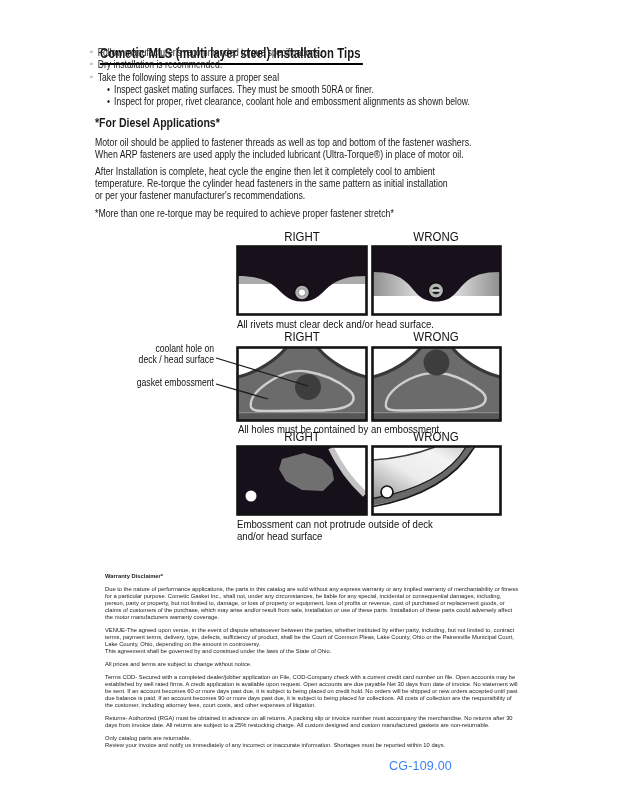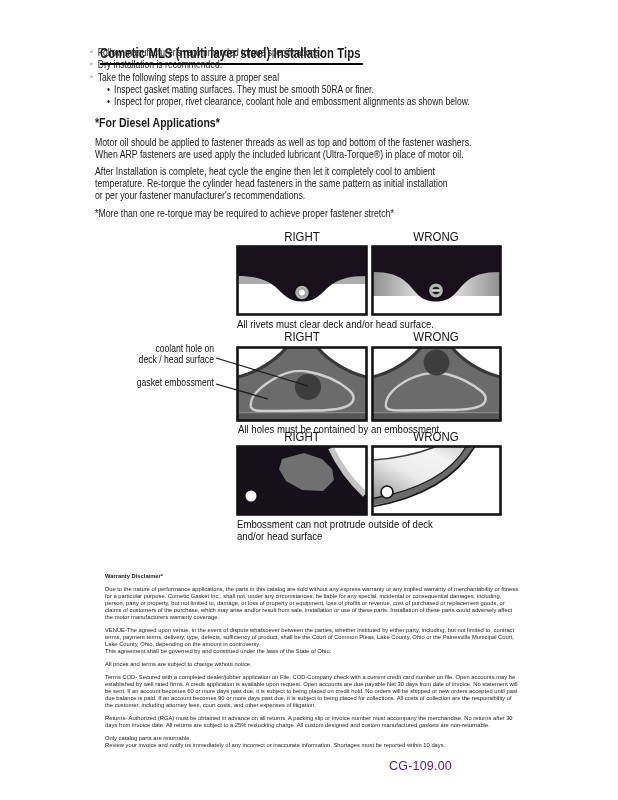--- a/index.html
+++ b/index.html
@@ -24,21 +24,21 @@
   .dlabel{position:absolute;width:132px;text-align:center;font-size:13.5px;color:#111;
           transform:scaleX(0.85);transform-origin:50% 0;}
   .dcap{position:absolute;font-size:11.3px;line-height:11.6px;color:#111;
         transform:scaleX(0.85);transform-origin:0 0;white-space:pre-line;width:400px;}
   .ann{position:absolute;font-size:10.8px;line-height:11px;text-align:right;width:140px;
        transform:scaleX(0.8);transform-origin:100% 0;white-space:pre-line;color:#111;}
   .dbox{position:absolute;}
   .legal{left:105px;top:573px;width:414px;}
   .legal p{margin:0 0 6px 0;font-size:5.8px;line-height:7px;white-space:pre-line;color:#222;}
   .legal .lh{font-weight:bold;}
-  .footer{left:389px;top:759px;font-size:12.5px;letter-spacing:0.2px;color:#4c1d95;}
+  .footer{left:389px;top:759px;font-size:12.5px;letter-spacing:0.2px;color:#3b82f6;}
   svg{display:block;}
 </style>
 </head>
 <body>
 
 <div id="page">
 
   <div class="abs title-wrap cond">
     <span class="title">Cometic MLS (multi layer steel) Installation Tips</span>
   </div>

